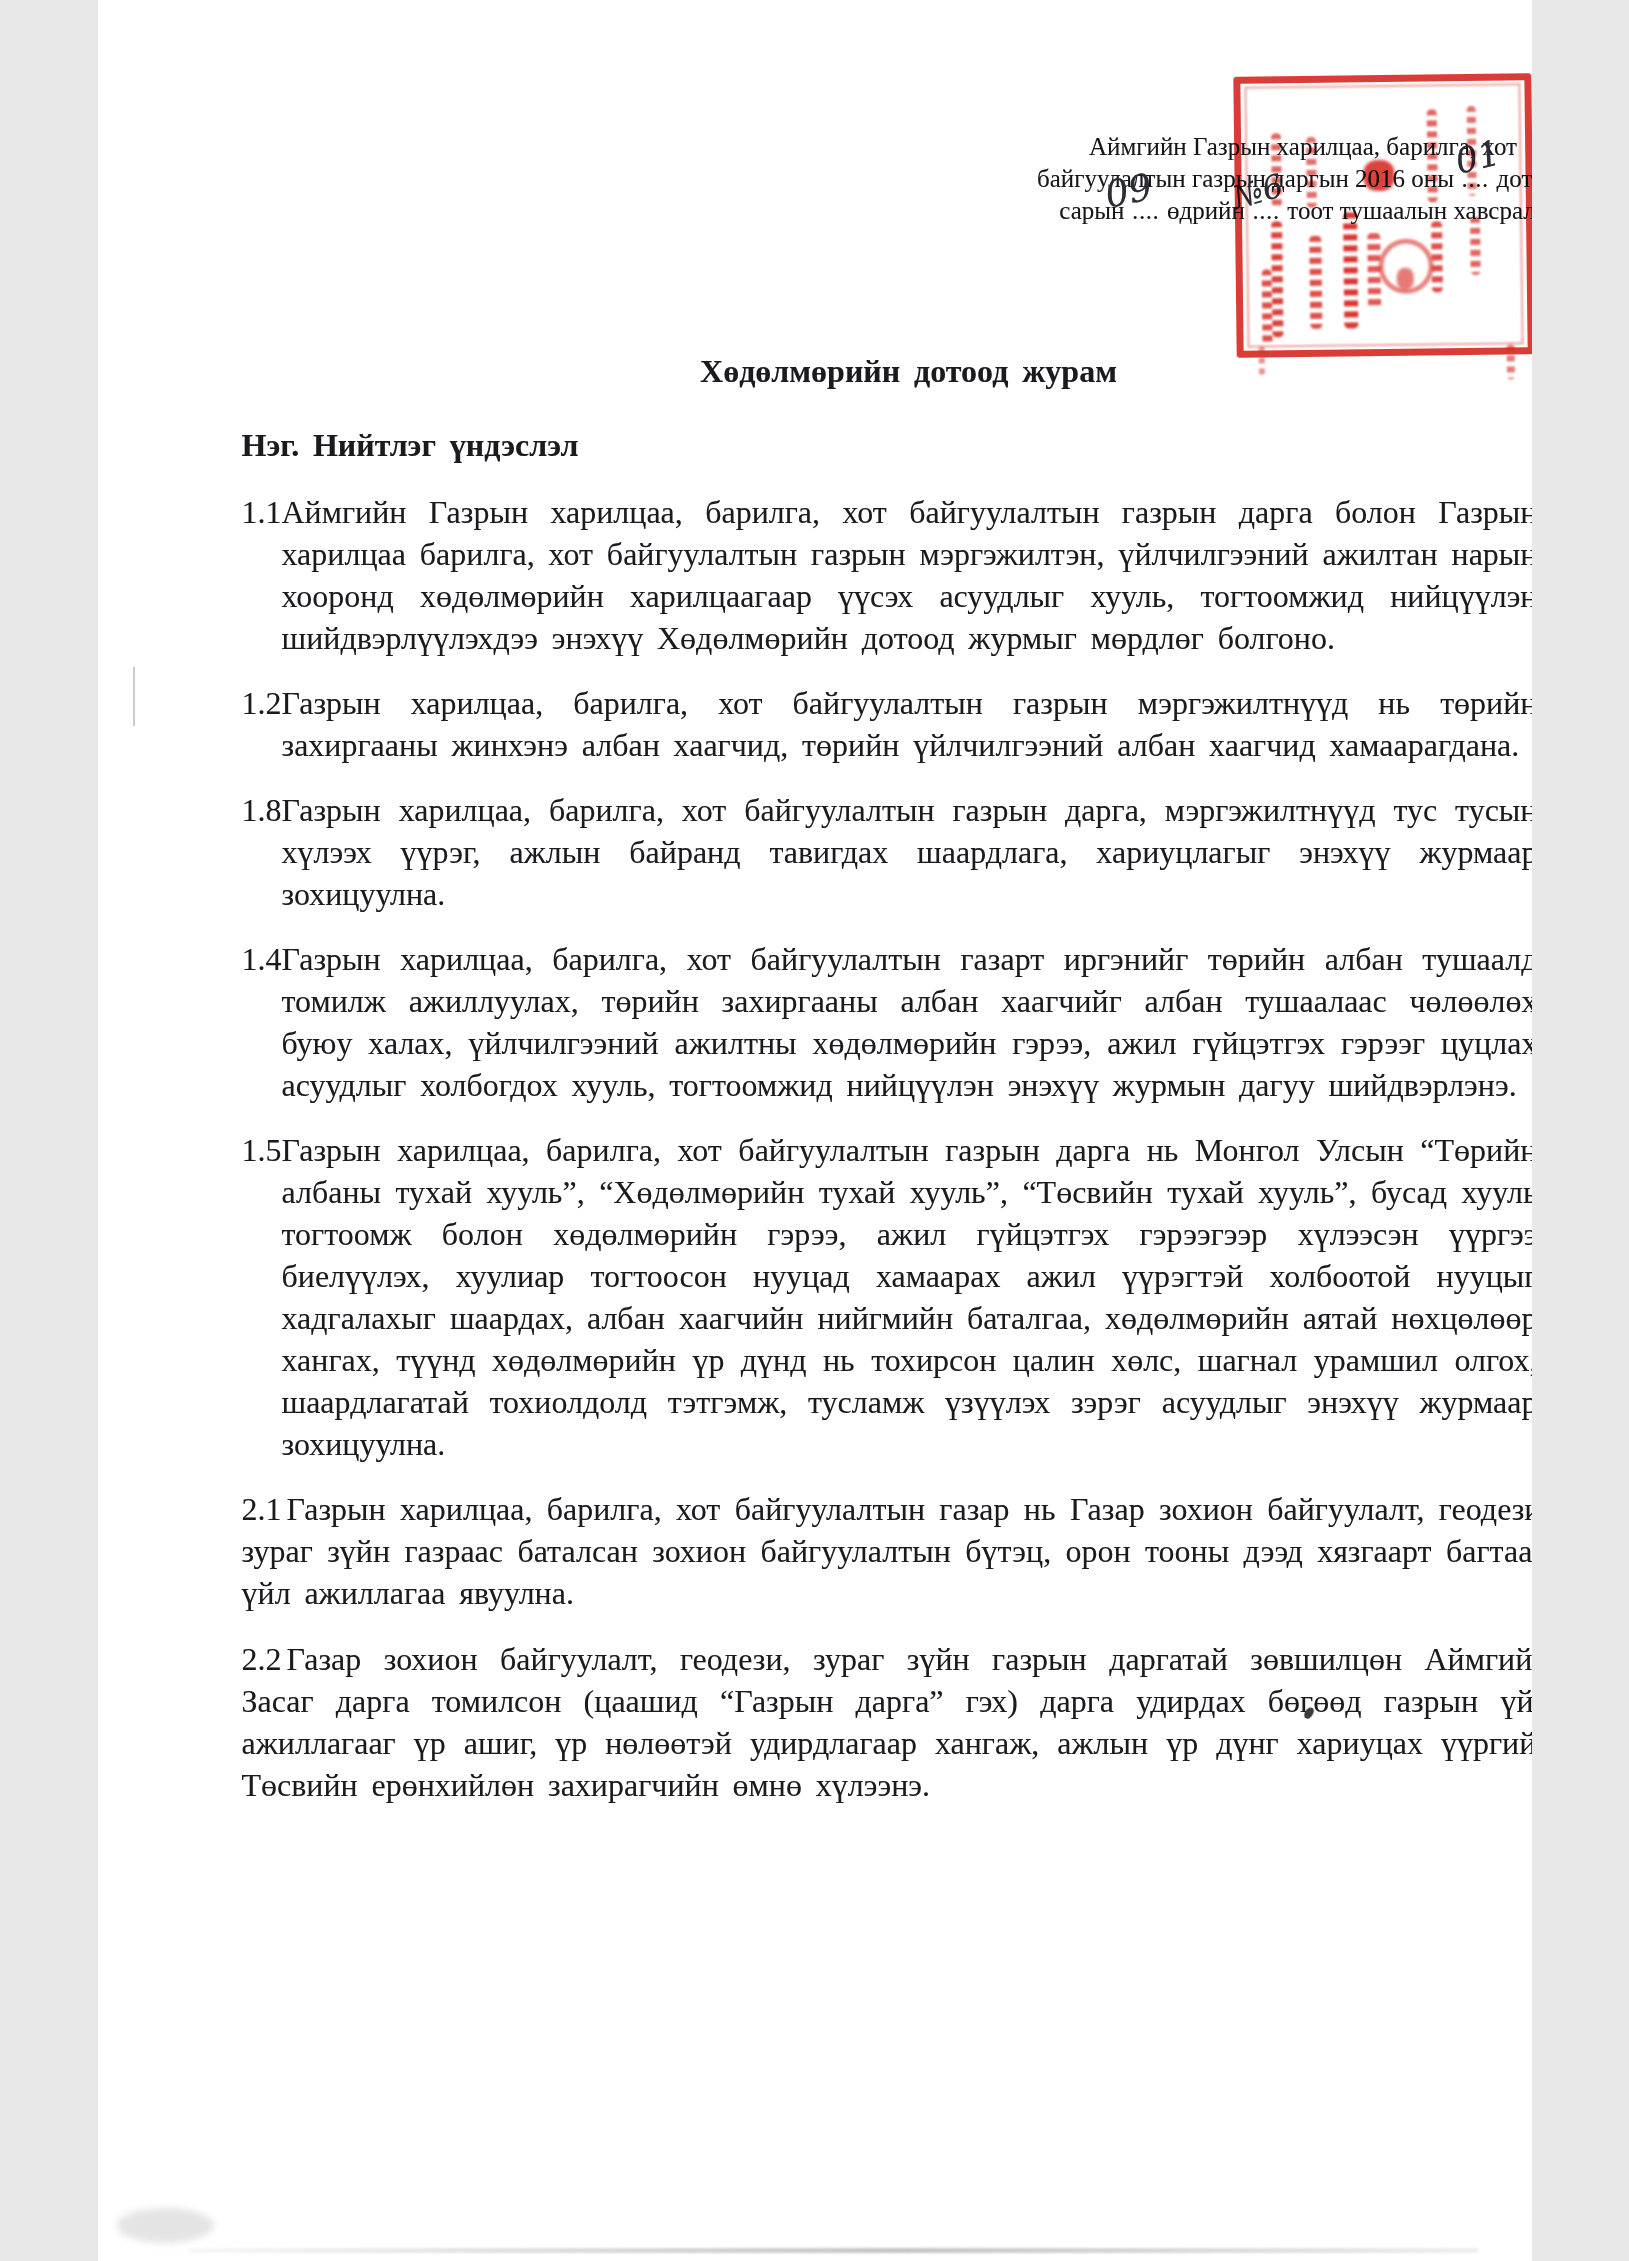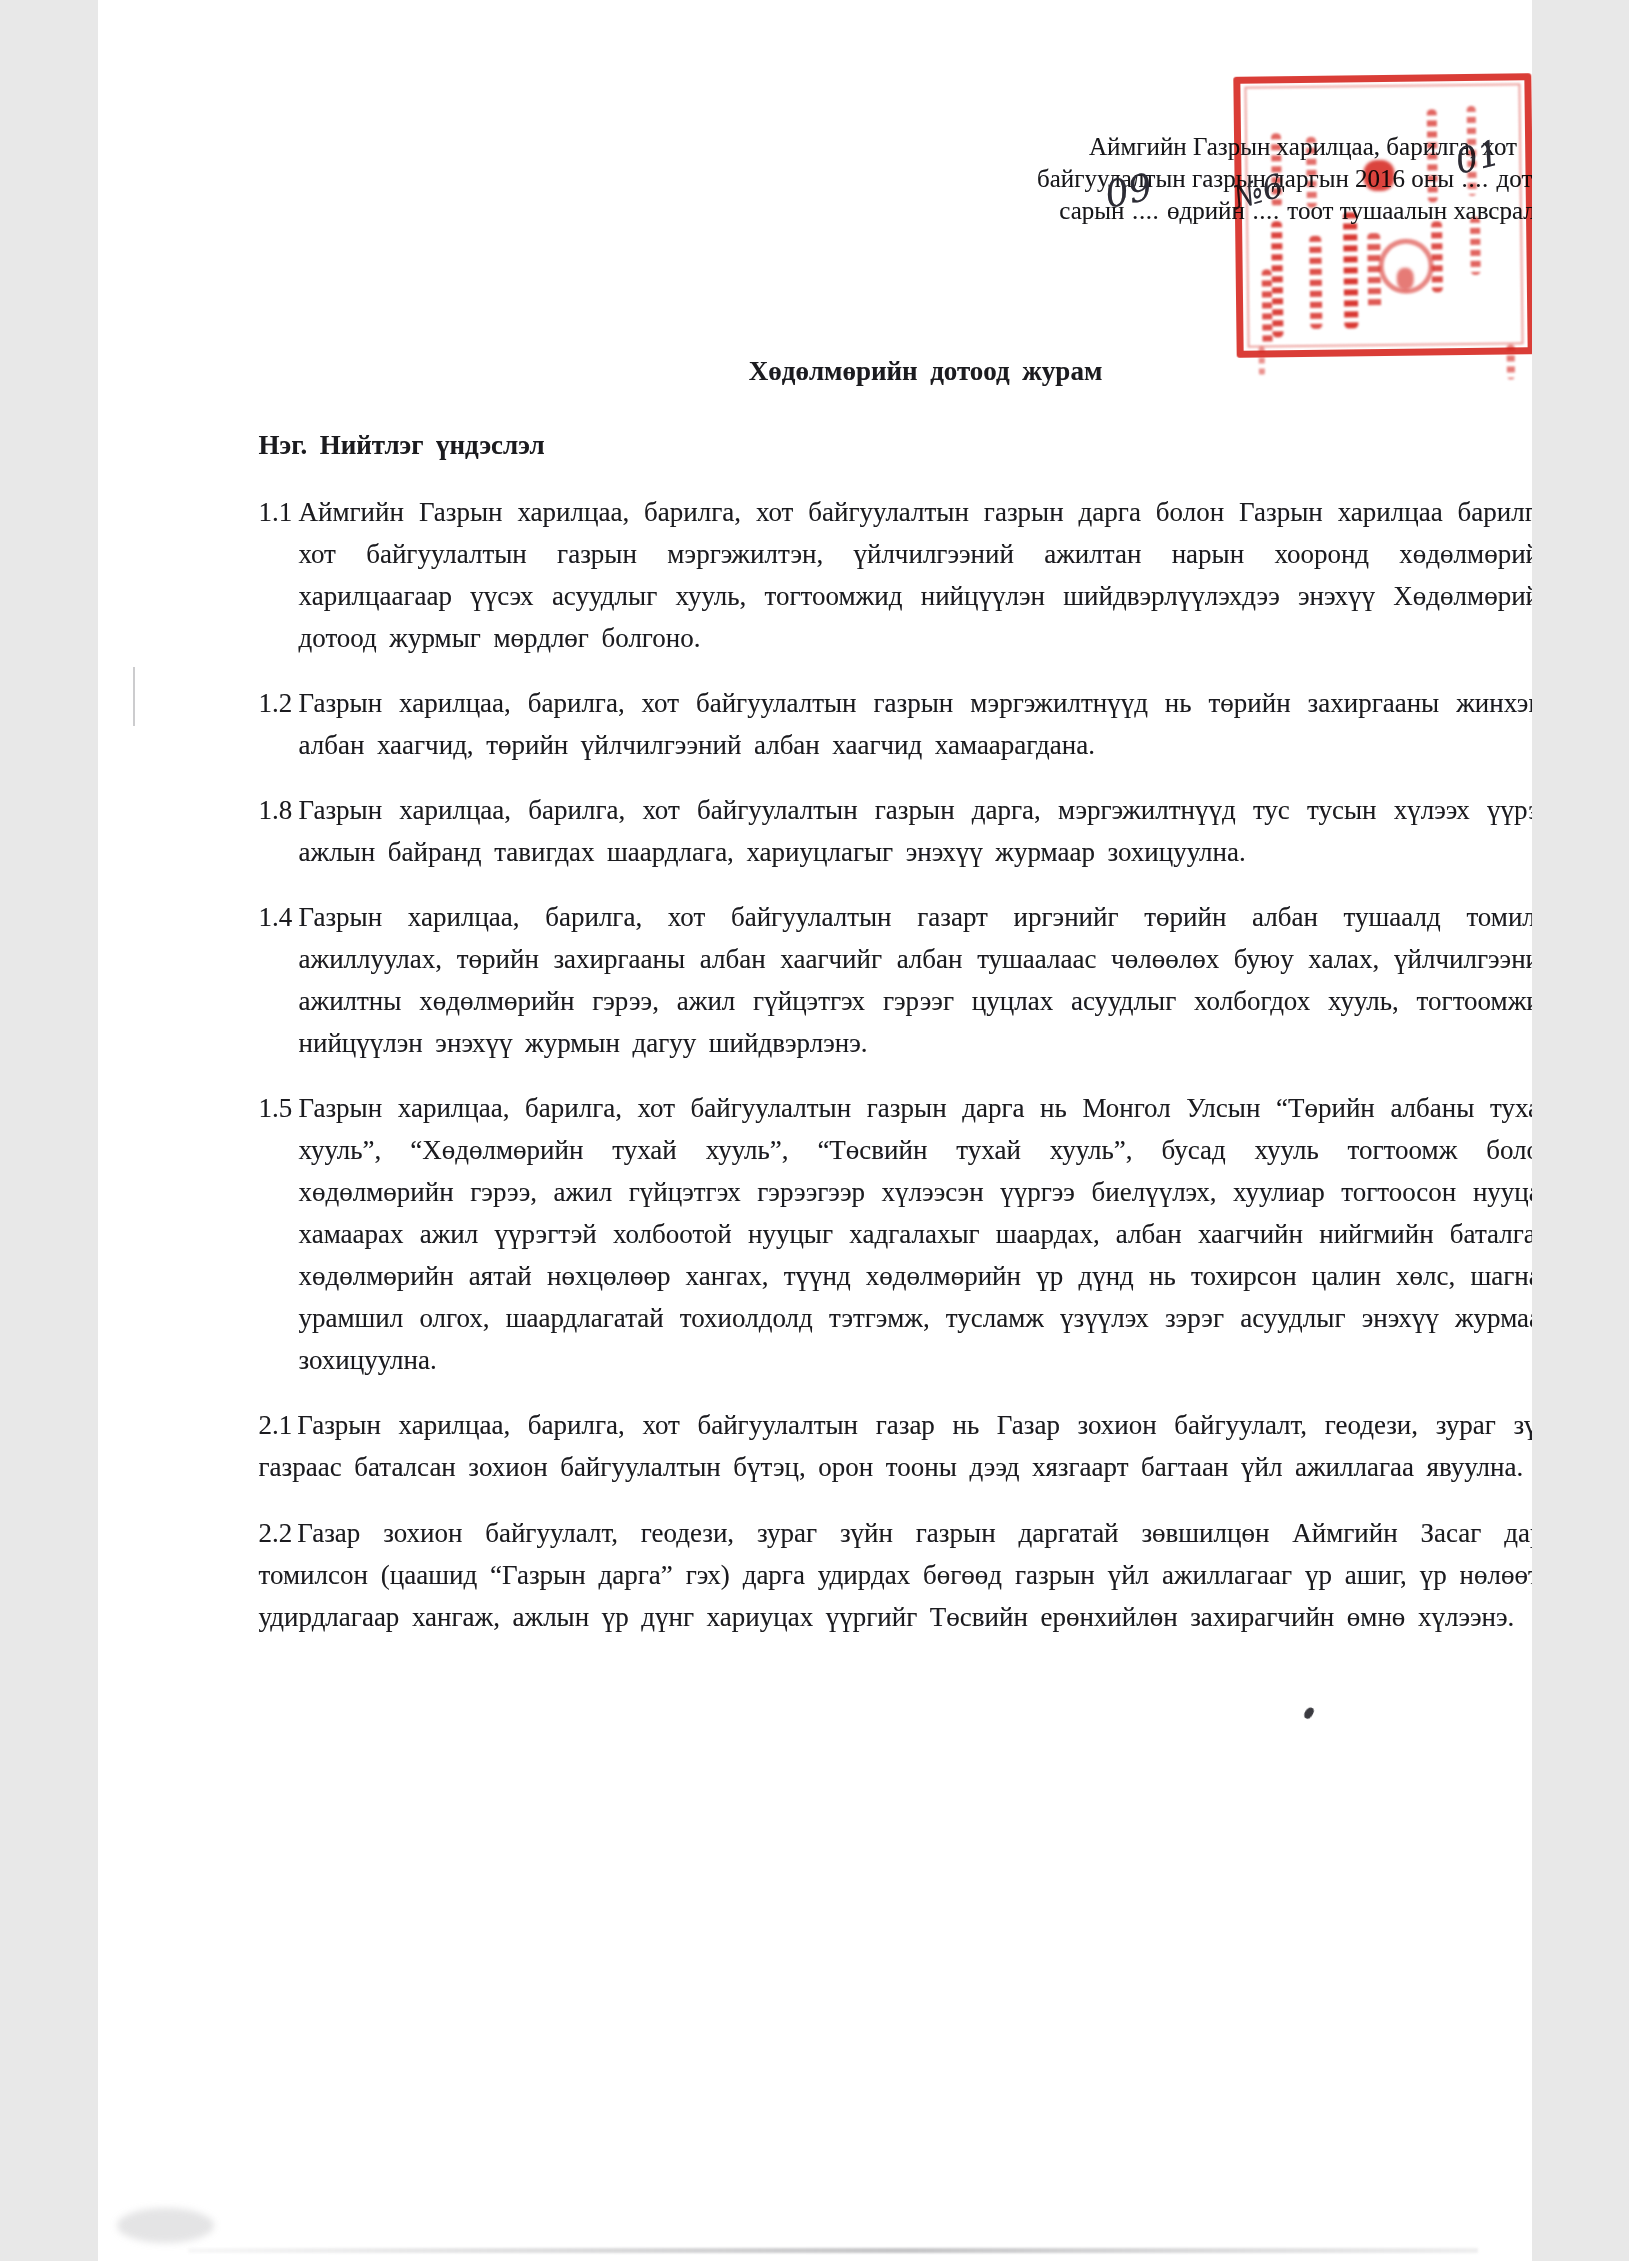--- a/index.html
+++ b/index.html
@@ -50,22 +50,22 @@
     position:absolute; background:var(--stamp-color); filter:blur(1.4px);
     border-radius:42%; opacity:.85;
   }
   .ring {
     position:absolute; border:5.2px solid var(--stamp-color); border-radius:50%;
     filter:blur(1px); opacity:.55; background:transparent;
   }
 
   
   .content {
-    position:absolute; left:161px; top:350px; width:1308px;
-    font-size:27px; line-height:42px; word-spacing:5.8px;
+    position:absolute; left:144px; top:350px; width:1308px;
+    font-size:32px; line-height:42px; word-spacing:5.8px;
     text-align:justify; text-shadow:0 0 0.6px rgba(0,0,0,.3);
   }
   .doc-title { text-align:center; font-weight:bold; margin:0 0 32px 0; text-indent:26px; }
   .sec-head  { font-weight:bold; margin:0 0 24.5px 0; }
   .sec-head2 { text-align:center; font-weight:bold; margin:27px 0 28px 0; }
   .c1 { margin:0 12px 23px 0; padding-left:40px; text-indent:-40px; }
   .c1 .num { display:inline-block; width:40px; text-indent:0; }
   .c2 { margin:0 0 24.5px 0; }
   .c2 .num { margin-right:5px; }
 

